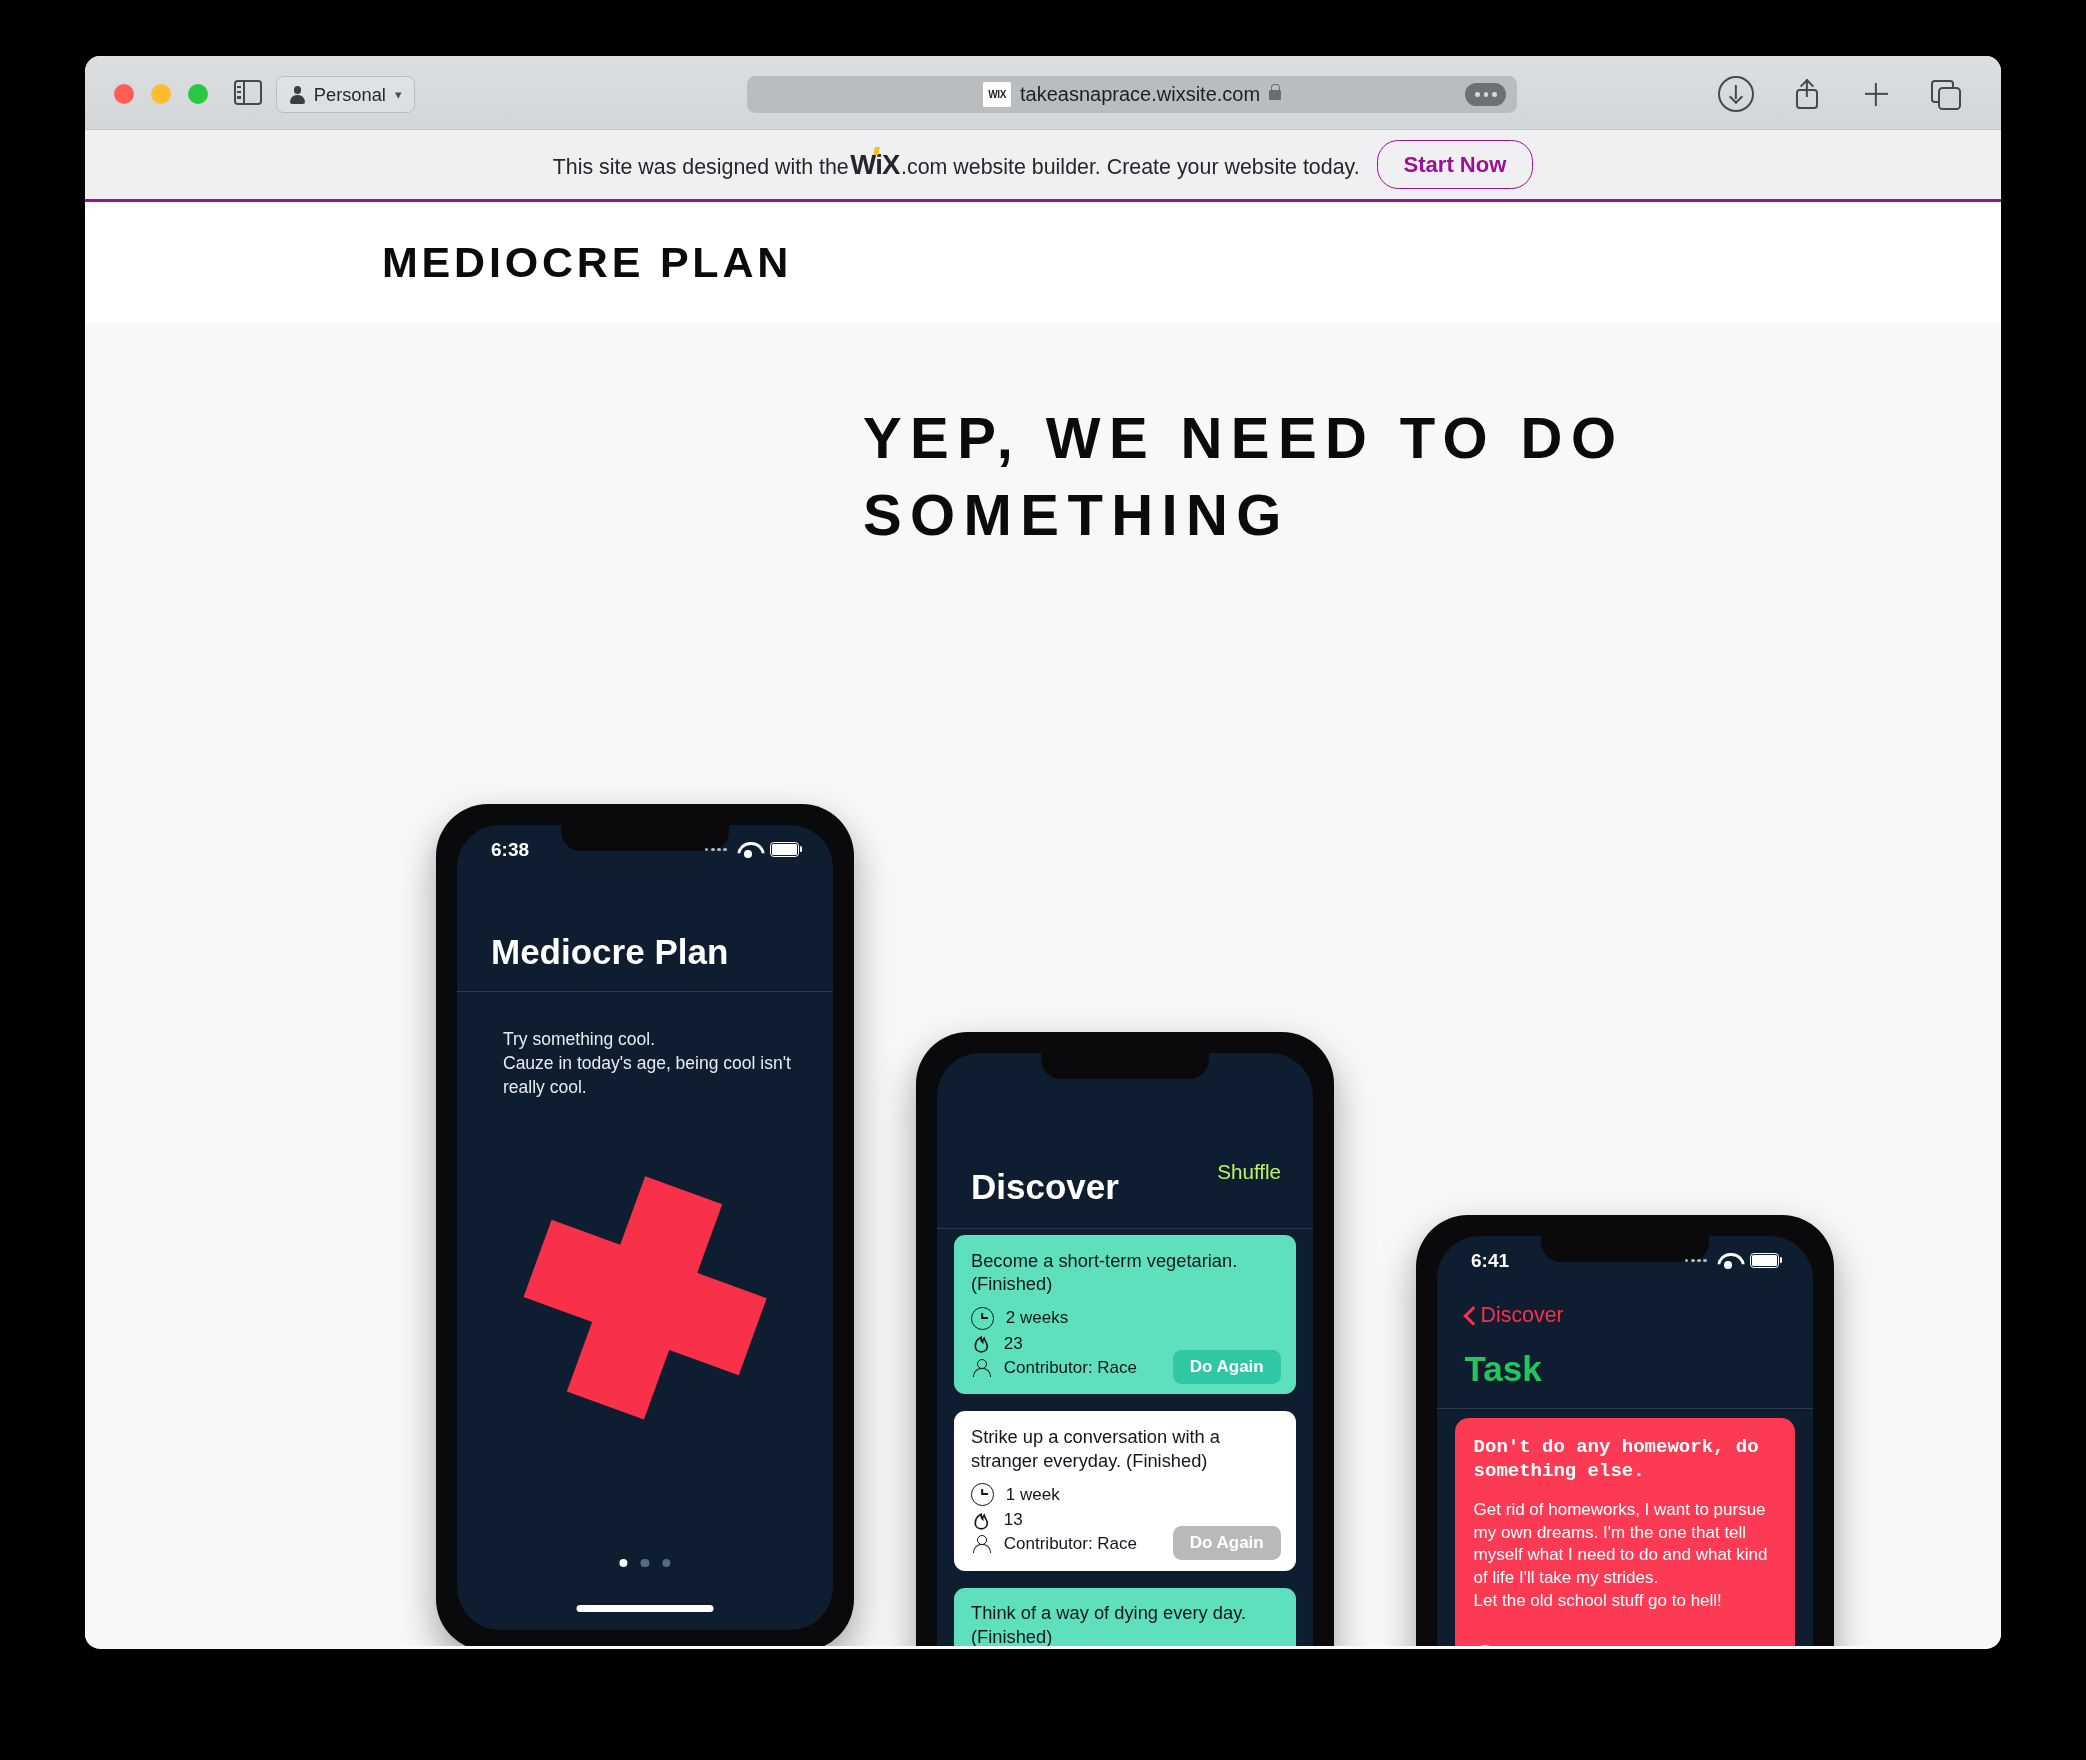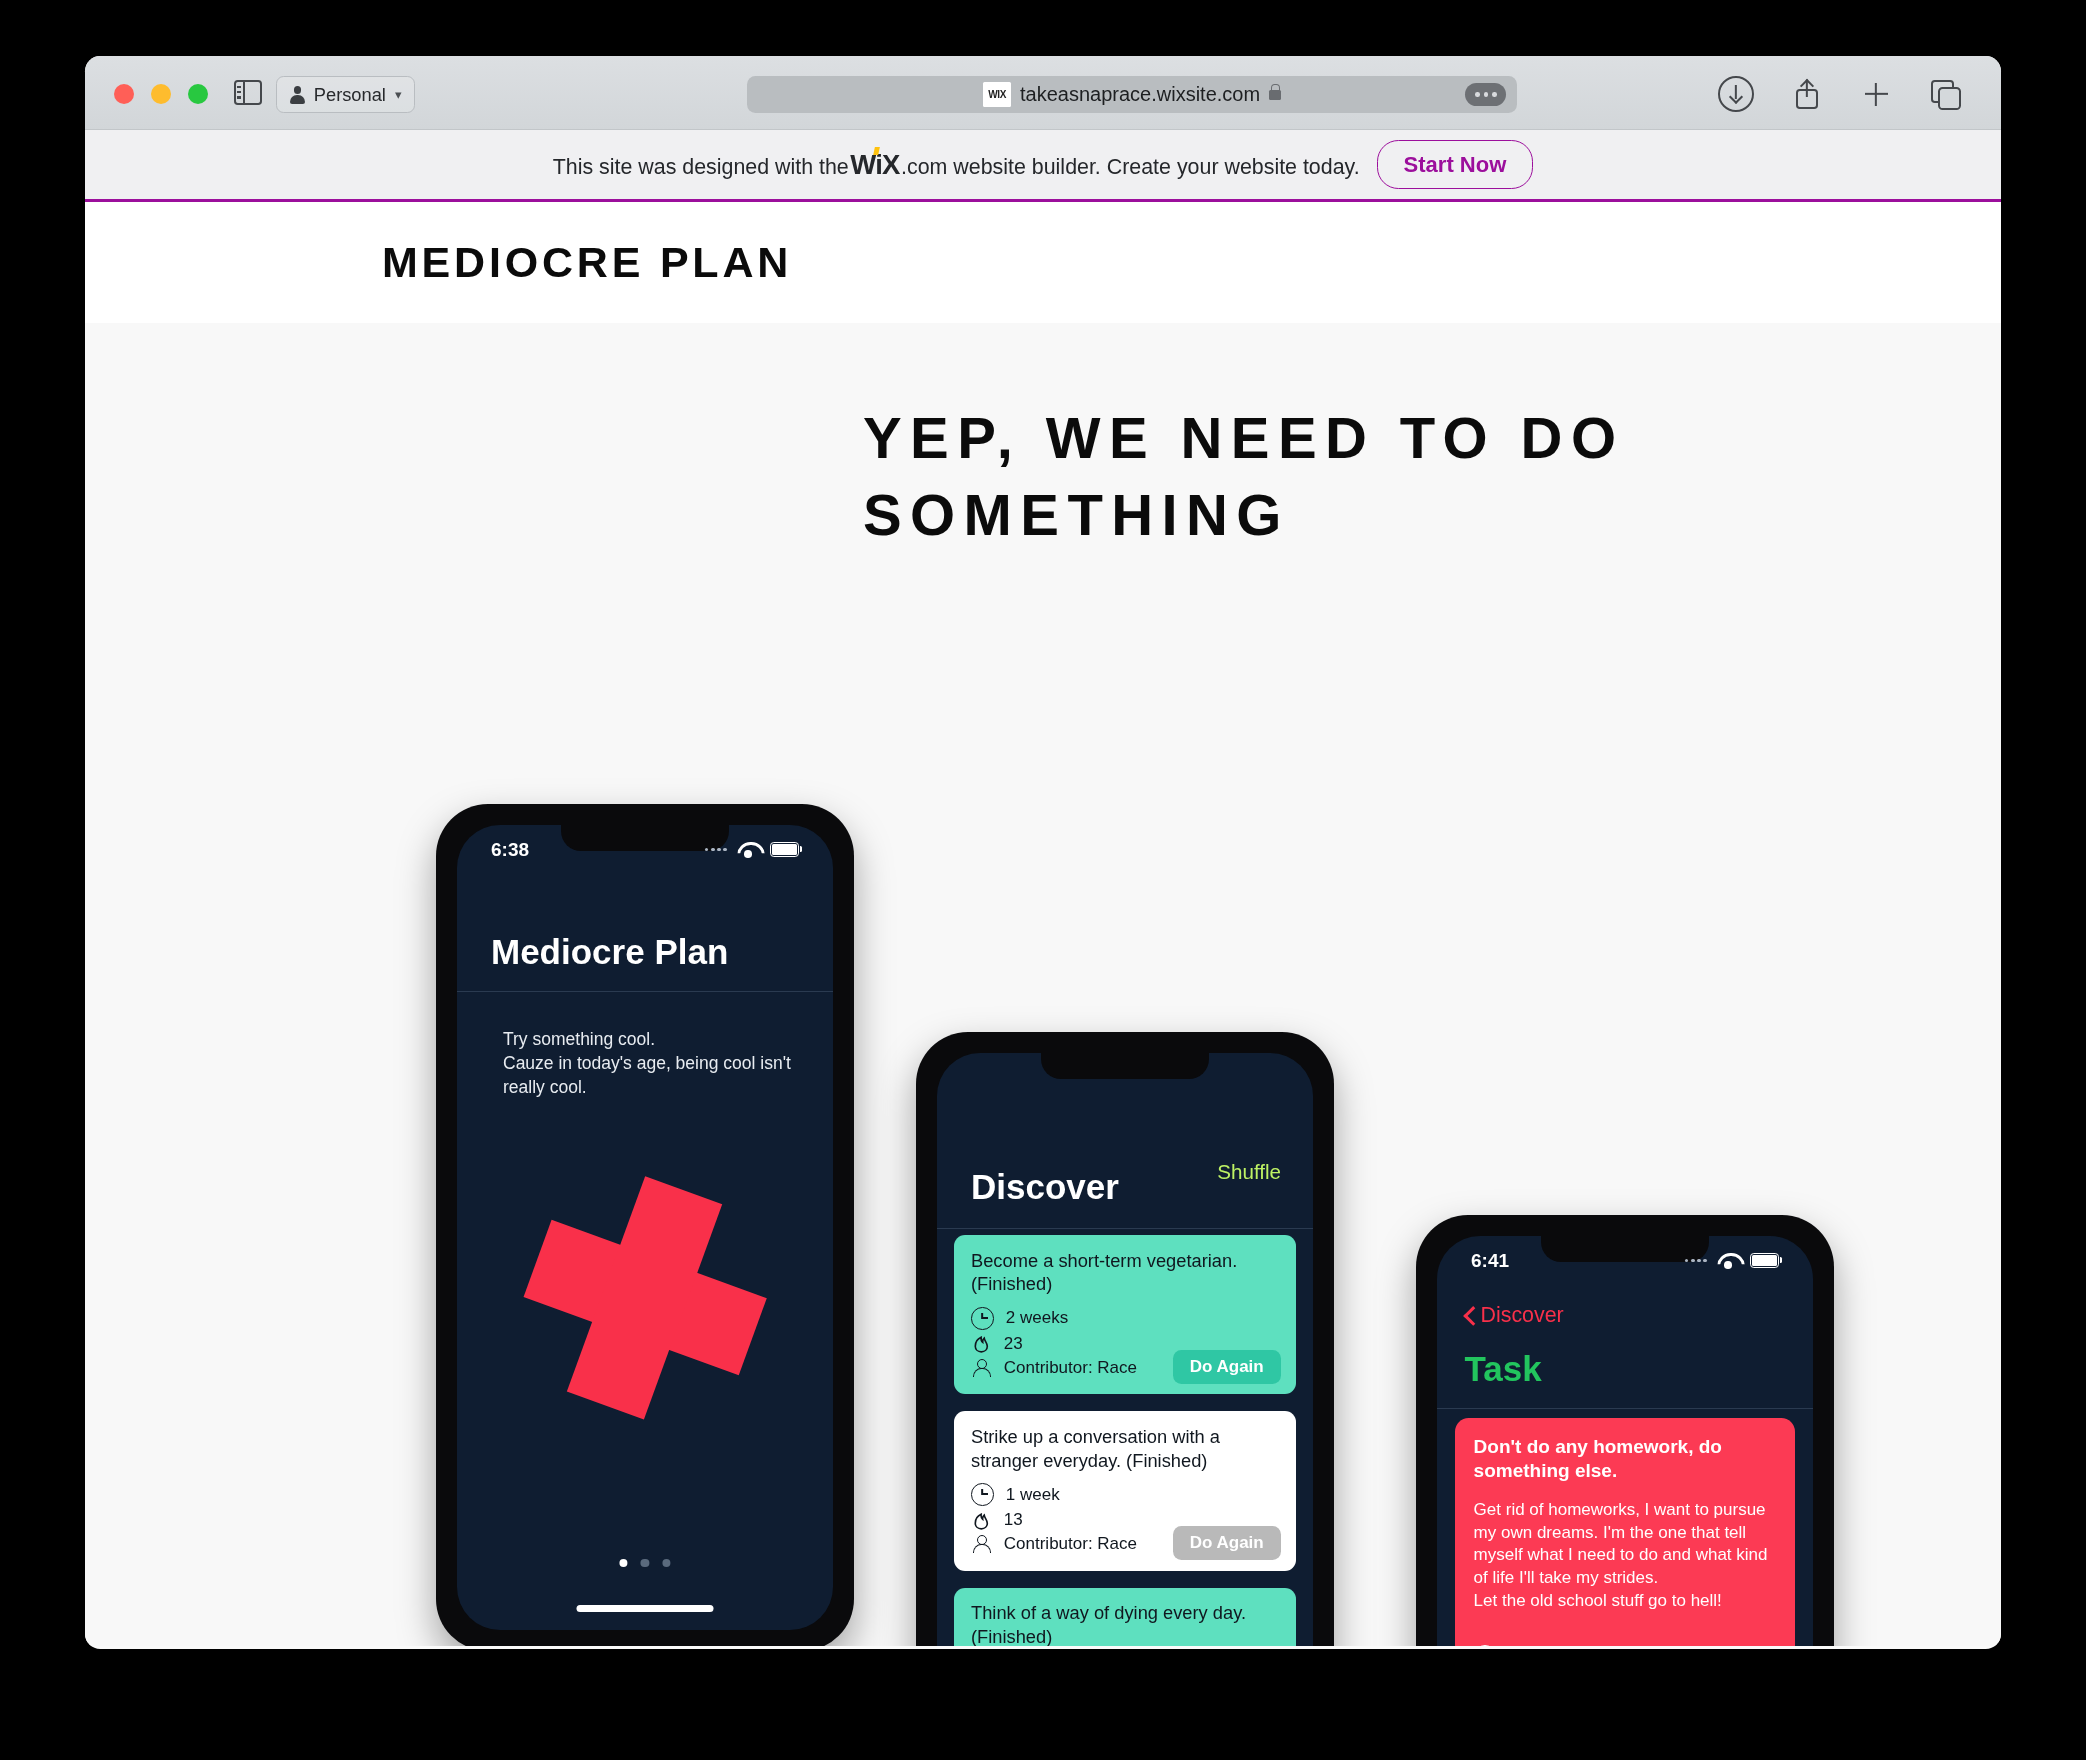--- a/index.html
+++ b/index.html
@@ -206,21 +206,21 @@
   .backchev{width:11.4px;height:18.3px;position:relative;}
   .backchev:before{content:"";position:absolute;left:3.1px;top:2.3px;width:11.4px;height:11.4px;border-left:3.4px solid #f9304a;border-bottom:3.4px solid #f9304a;transform:rotate(45deg);}
   #phone3 .ph-title{
     position:absolute;left:27.5px;top:113px;font-size:35px;font-weight:bold;color:#22c55e;
   }
   #phone3 .navdiv{position:absolute;left:0;right:0;top:172px;height:0.8px;background:#2a3a50;}
   #phone3 .taskcard{
     position:absolute;left:18.3px;right:18.3px;top:182px;background:#fc3a54;color:#fff;
     border-radius:13.7px;padding:17px 18.3px 12.2px 18.3px;box-sizing:border-box;
   }
-  #phone3 .tc-title{font-size:19px;font-weight:bold;line-height:1.28;margin-bottom:15.3px;}
+  #phone3 .tc-title{font-size:19px;font-weight:bold;line-height:1.28;margin-bottom:15.3px;font-family:Liberation Mono, monospace;}
   #phone3 .tc-body{font-size:17px;line-height:1.34;margin-bottom:32px;white-space:pre-line;}
 </style>
 </head>
 <body>
 
 <div class="window">
 
   <div class="toolbar">
     <div class="traffic">
       <span class="dot r"></span>

